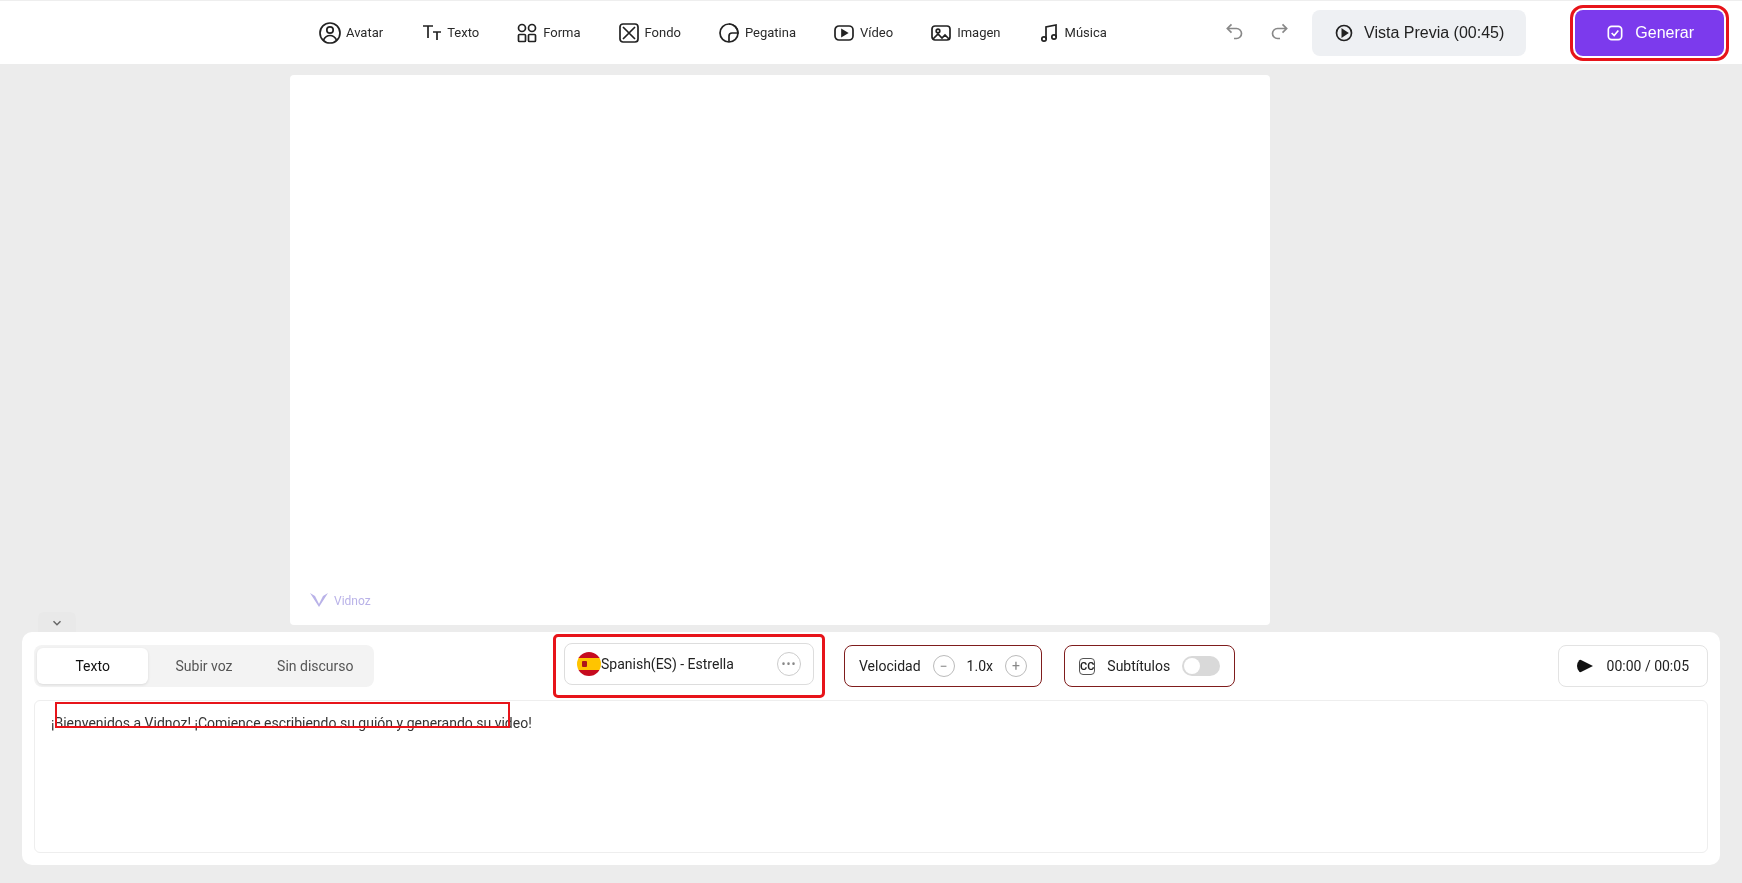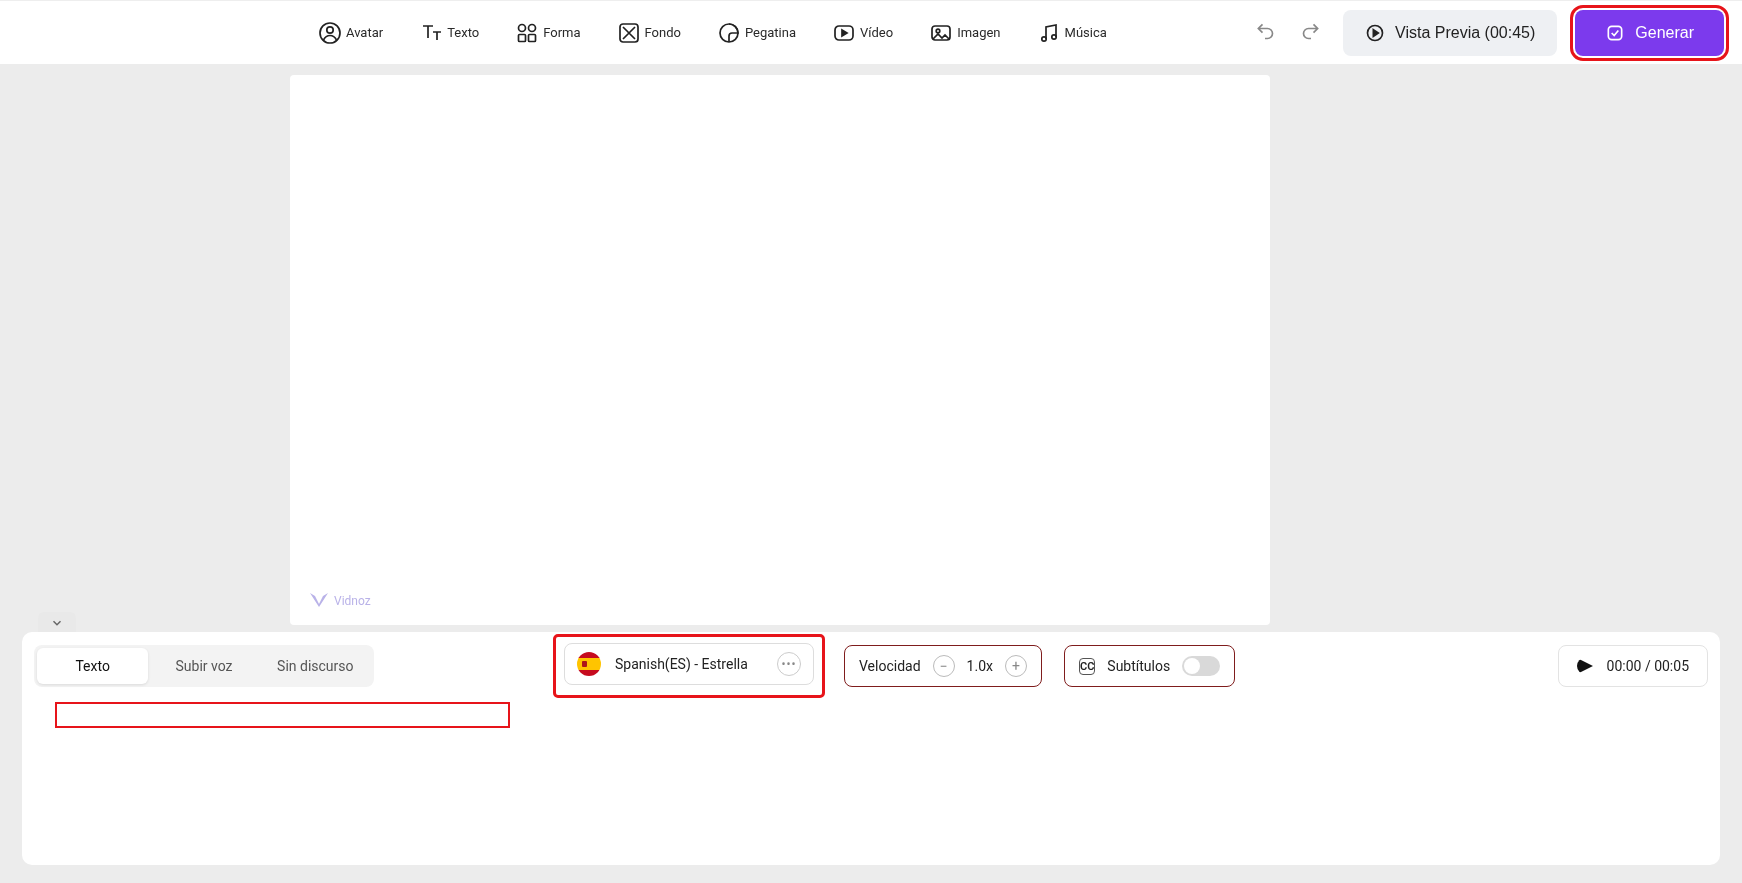--- a/index.html
+++ b/index.html
@@ -59,20 +59,21 @@
     border: none;
     border-radius: 8px;
     height: 46px;
     padding: 0 30px;
     display: flex;
     align-items: center;
     gap: 10px;
     font-size: 16px;
     color: #fff;
     cursor: pointer;
+    margin-left: 31px;
   }
   .highlight-red { outline: 3px solid #e7141a; outline-offset: 2px; }
   .canvas-area {
     position: absolute;
     top: 75px;
     left: 290px;
     width: 980px;
     height: 550px;
     background: #fff;
     border-radius: 4px;
@@ -141,21 +142,20 @@
     color: #111;
   }
   .voice-block { outline: 3px solid #e7141a; padding: 6px 8px 10px 8px; border-radius:2px; margin-left: 160px;}
   .voice-select {
     border: 1px solid #ddd;
     border-radius: 8px;
     height: 42px;
     padding: 0 12px;
     display: flex;
     align-items: center;
-    gap: 14px;
     width: 250px;
     cursor: pointer;
     font-size: 14px;
     color: #222;
   }
   .flag {
     width: 24px; height: 24px; border-radius: 50%;
     background: linear-gradient(to bottom, #c60b1e 0 25%, #ffc400 25% 75%, #c60b1e 75% 100%);
     position: relative;
   }
@@ -365,15 +365,18 @@
       <span>Subtítulos</span>
       <span class="toggle"></span>
     </div>
 
     <div class="time-box">
       <span class="play-drop"></span>
       <span>00:00 / 00:05</span>
     </div>
   </div>
 
+  <div class="script-wrap">
+    <textarea class="script-input" style="">¡Bienvenidos a Vidnoz! ¡Comience escribiendo su guión y generando su video!</textarea>
+  </div>
 </div>
 
 <div class="script-hl"></div>
 
 </body></html>

